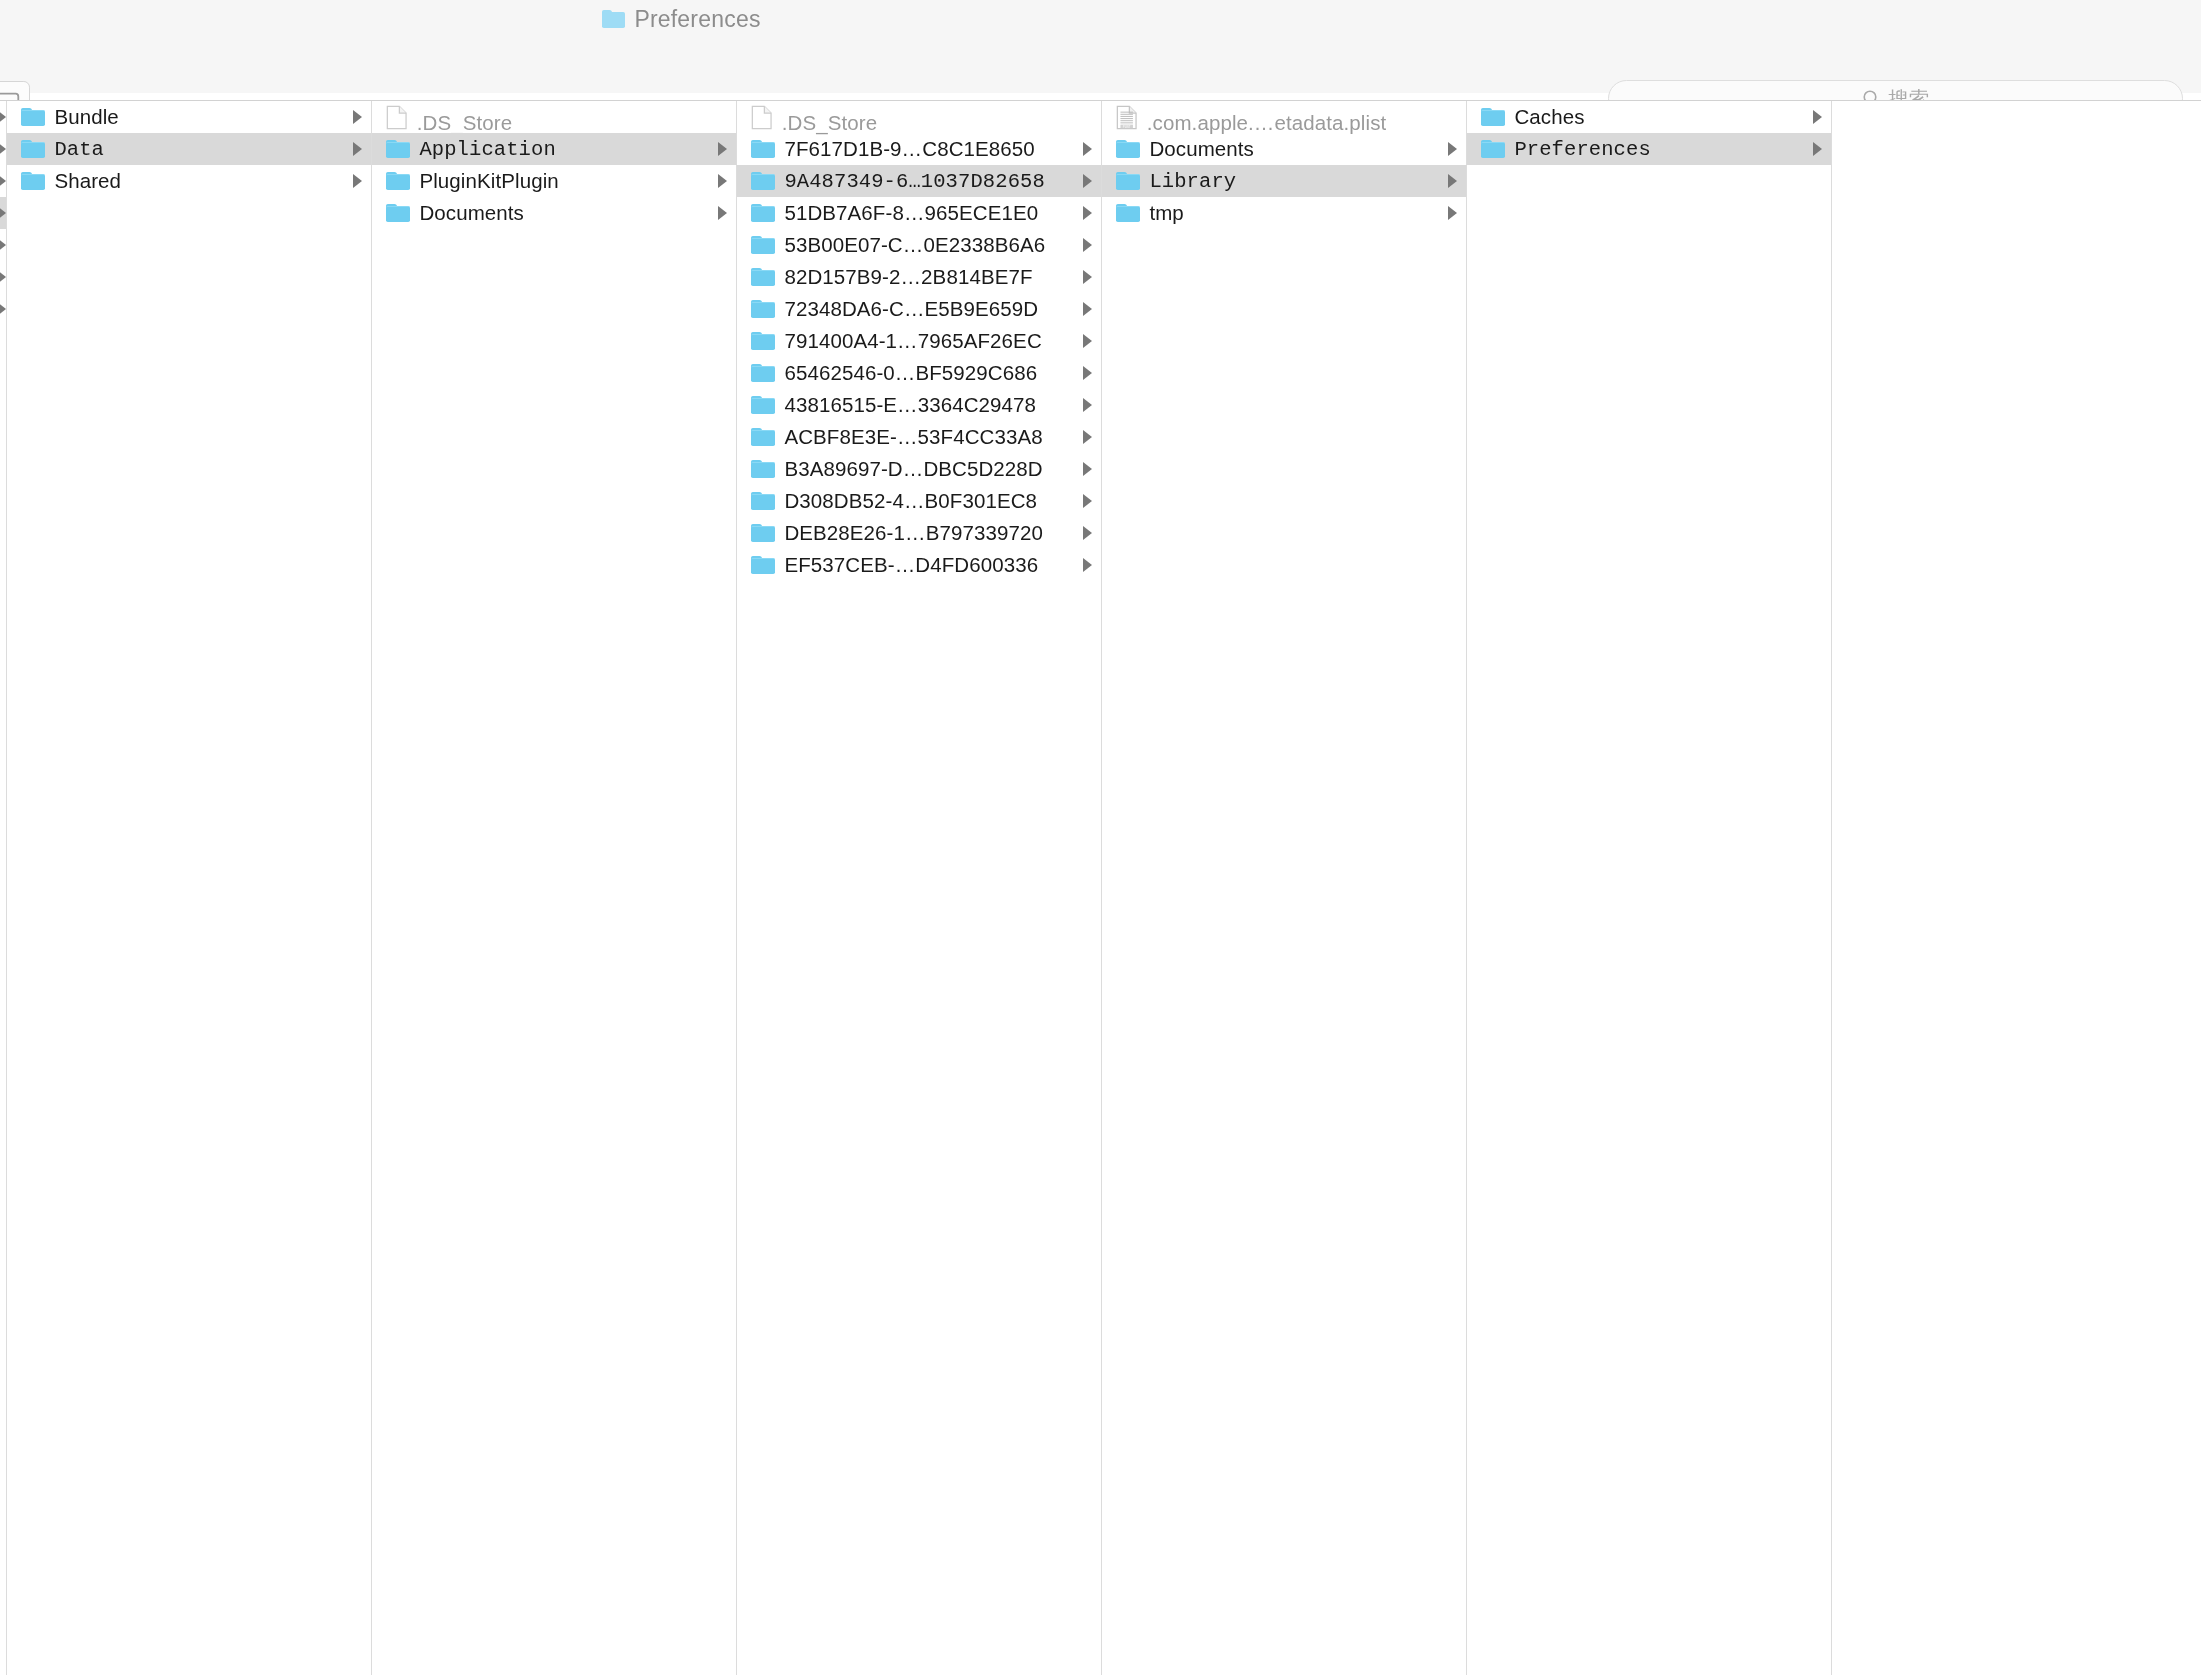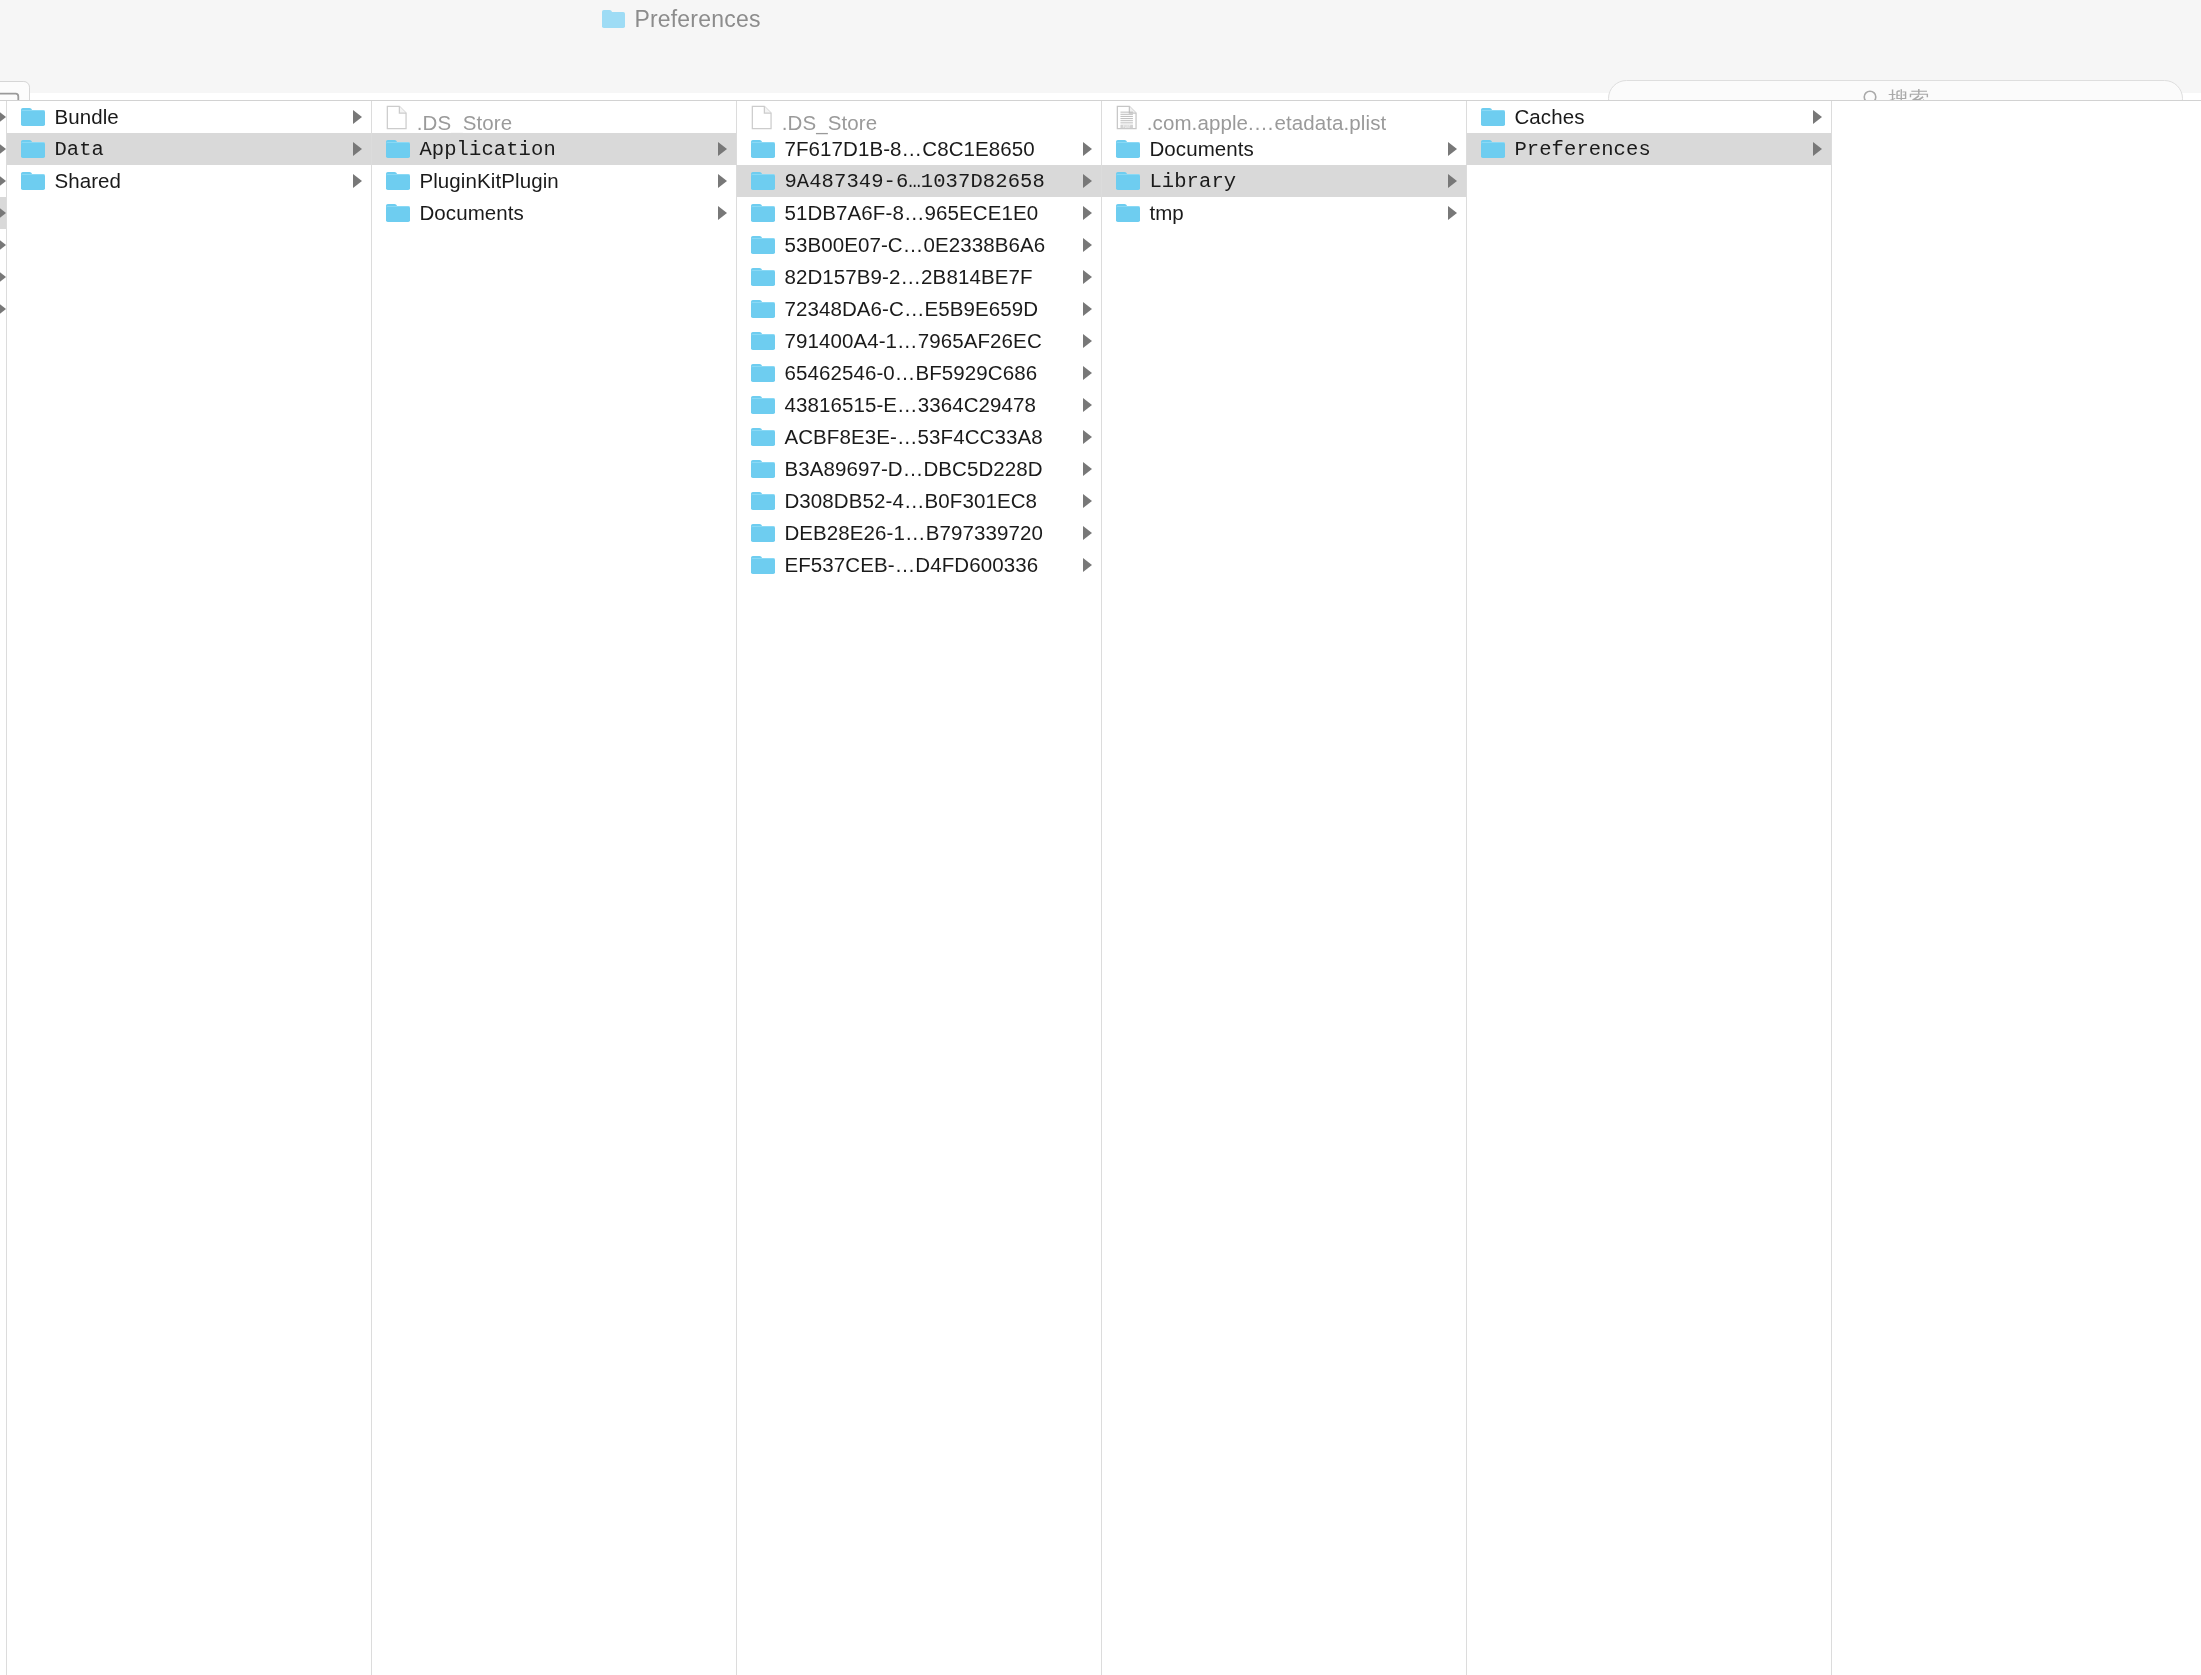--- a/index.html
+++ b/index.html
@@ -344,21 +344,21 @@
               <path d="M1.5 1.5 H15 L22.5 9 V26.5 H1.5 Z" fill="#ffffff" stroke="#cccccc" stroke-width="1.4"></path>
               <path d="M15 1.5 V9 H22.5" fill="#f4f4f4" stroke="#cccccc" stroke-width="1.4"></path>
             </svg></span>
           <span class="row-label">.DS_Store</span>
         </div>
         <div class="row">
           <span class="folder-icon">
             <span class="tab"></span>
             <span class="body"></span>
           </span>
-          <span class="row-label">7F617D1B-8…C8C1E8650</span>
+          <span class="row-label">7F617D1B-9…C8C1E8650</span>
           <span class="disclosure"></span>
         </div>
         <div class="row selected">
           <span class="folder-icon">
             <span class="tab"></span>
             <span class="body"></span>
           </span>
           <span class="row-label">9A487349-6…1037D82658</span>
           <span class="disclosure"></span>
         </div>

